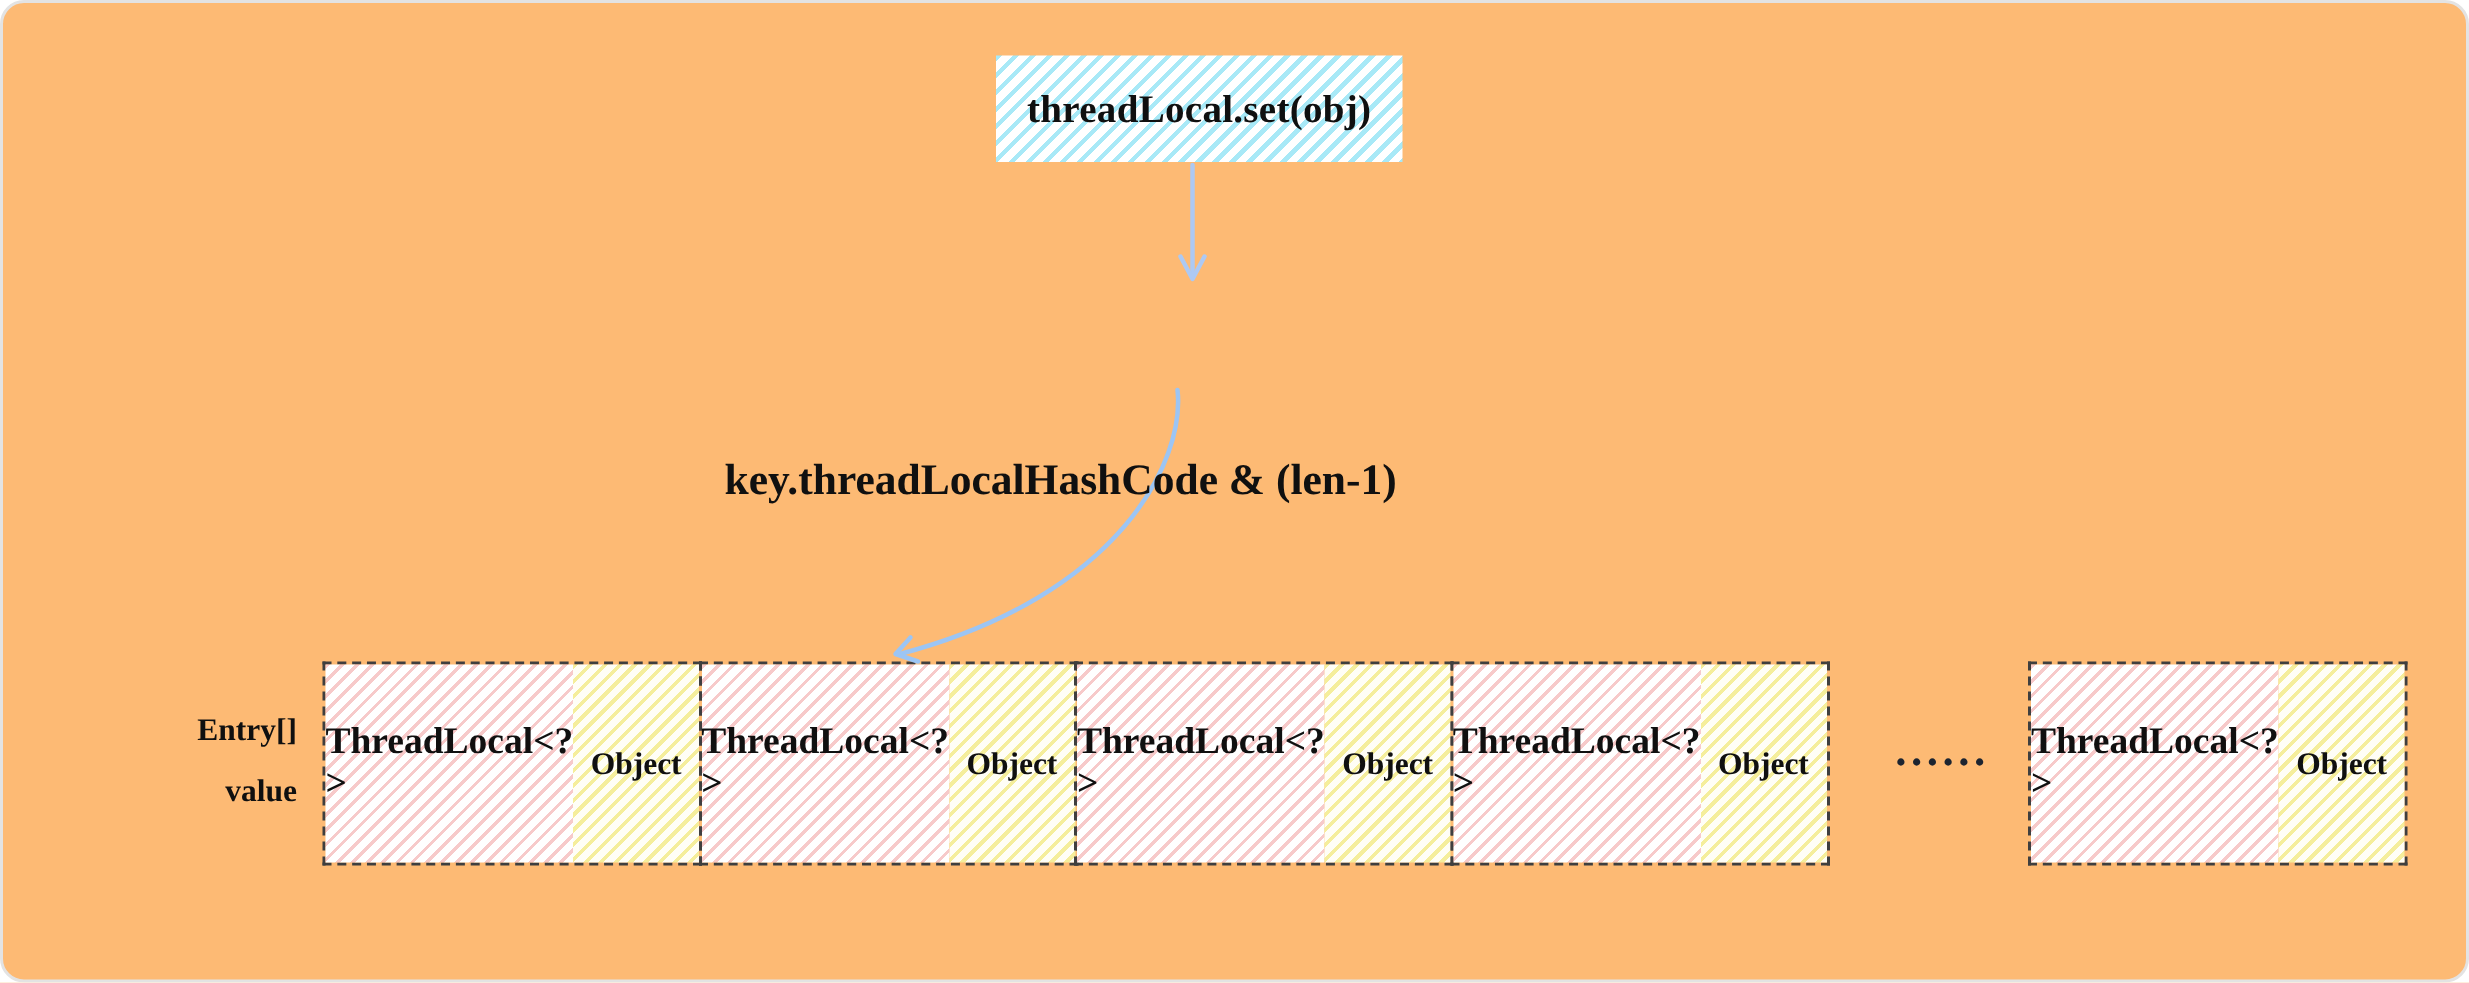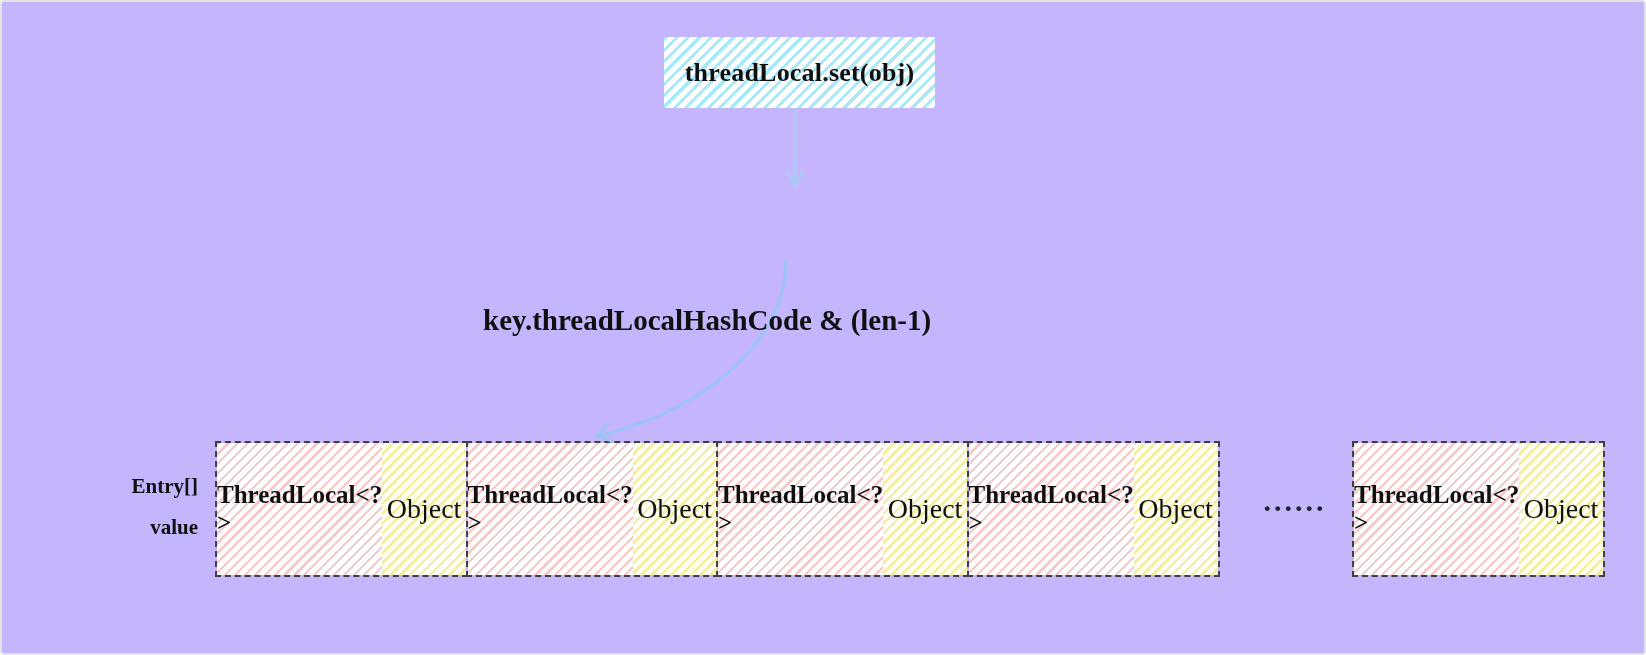--- a/index.html
+++ b/index.html
@@ -1,23 +1,23 @@
 <!DOCTYPE html>
 <html><head>
 <meta charset="utf-8">
 <style>
   html, body { margin: 0; padding: 0; background: #ffffff; }
   .frame {
     position: relative;
     width: 1646px;
     height: 655px;
     box-sizing: border-box;
-    background: #c4b5fd;
+    background: #fdba74;
     border: 2px solid #e3e3e3;
-    border-radius: 4px;
+    border-radius: 16px;
     overflow: hidden;
     font-family: "Liberation Serif", "DejaVu Serif", serif;
     color: #101010;
   }
 
   
   .hatch-box {
     position: absolute;
     display: flex;
     align-items: center;
@@ -69,21 +69,21 @@
   .array .cell + .cell { margin-left: -2.5px; }
   .cell-key {
     flex: 0 0 66px;
     display: flex; align-items: center; justify-content: center;
     font-size: 25px; font-weight: 700;
     background: repeating-linear-gradient(135deg, #f7caca 0 2.2px, #ffffff 2.2px 7px);
   }
   .cell-val {
     flex: 1 1 auto;
     display: flex; align-items: center; justify-content: center;
-    font-size: 28px; font-weight: 400;
+    font-size: 21px; font-weight: 700;
     background: repeating-linear-gradient(135deg, #f5ee9c 0 2.5px, #fffef6 2.5px 7px);
   }
 
   .dots {
     position: absolute;
     left: 1236px; top: 482px; width: 114px;
     text-align: center;
     font-size: 30px;
     font-weight: 700;
     letter-spacing: 3px;

